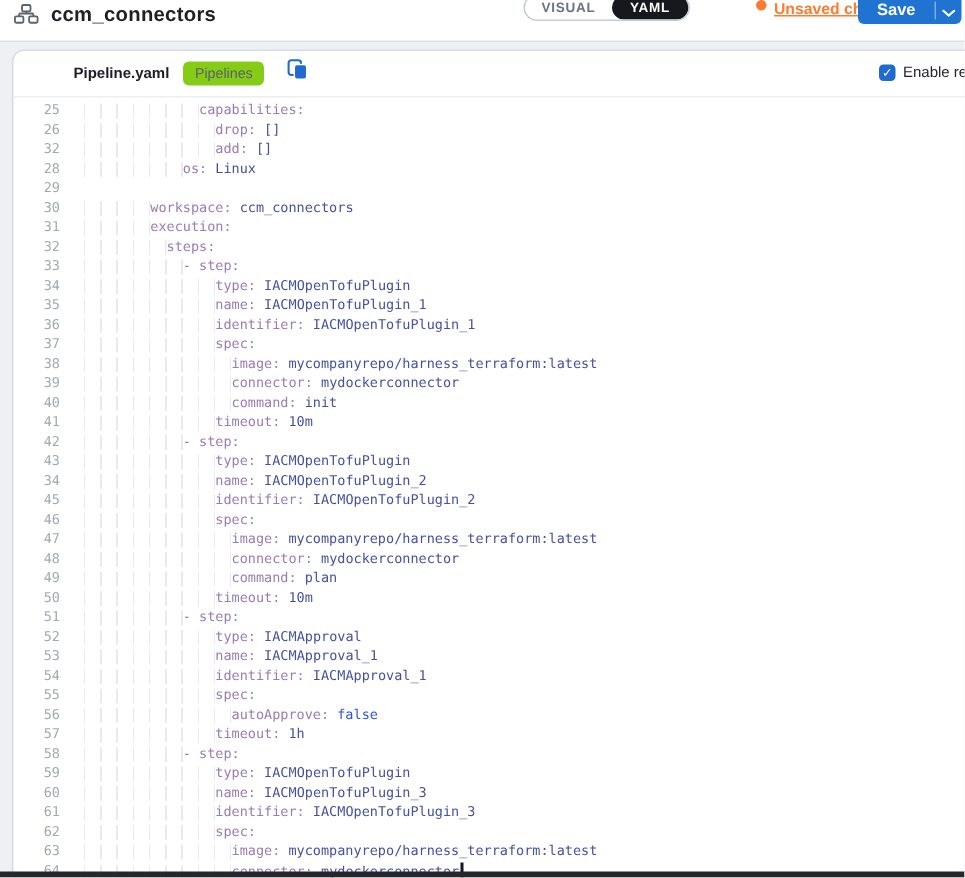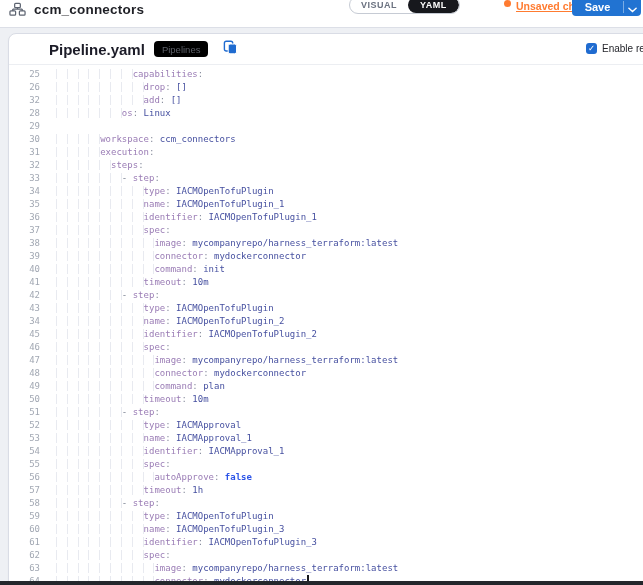--- a/index.html
+++ b/index.html
@@ -49,23 +49,23 @@
   .save-divider { width:1px; height:12px; background:rgba(255,255,255,.4); margin-top:3px; }
   .save-caret { width:17px; display:flex; justify-content:center; padding-top:5px; }
 
   
   .card {
     position:absolute; left:8px; top:33px; width:645px; height:556px;
     background:#fff; border:1px solid #d9dce5; border-radius:8px;
     box-shadow:0 1px 2px rgba(40,41,61,.04);
   }
   .card-header { position:relative; height:30px; display:flex; align-items:center; padding-left:40px; gap:9px; }
-  .file-name { font-size:15px; font-weight:bold; color:#1c1c28; }
+  .file-name { font-size:10px; font-weight:bold; color:#1c1c28; }
   .file-badge {
-    font-size:9.5px; color:#5d6069; background:#000000;
+    font-size:9.5px; color:#5d6069; background:#84cc16;
     padding:2.5px 8px; border-radius:4px;
   }
   .copy-btn { margin-left:6px; cursor:pointer; display:flex; align-items:center; }
 
   .checkbox-row { position:absolute; left:577px; top:9px; display:flex; align-items:center; gap:5px; white-space:nowrap; }
   .checkbox {
     width:11px; height:11px; background:#1f6bd0; border-radius:3px;
     display:flex; align-items:center; justify-content:center;
     color:#fff; font-size:8.5px; font-weight:bold; line-height:1; cursor:pointer;
   }
@@ -86,21 +86,21 @@
   .code { padding-left:6px; white-space:pre; }
   .indent {
     background-image:repeating-linear-gradient(90deg,
       transparent 0, transparent calc(2ch - 1px),
       #e8eaf0 calc(2ch - 1px), #e8eaf0 2ch);
   }
   .tk-key   { color:#9a7cb5; }
   .tk-colon { color:#8b90a0; }
   .tk-dash  { color:#7a8291; }
   .tk-val   { color:#4650a0; }
-  .tk-kw    { color:#2c54e8;font-weight:bold; }
+  .tk-kw    { color:#2c54e8; }
   .caret {
     display:inline-block; width:1.5px; height:10px;
     background:#15161a; vertical-align:-1px; margin-left:1px;
   }
 
   .bottom-bar { position:absolute; left:0; bottom:0; width:643px; height:4px; background:#24272c; z-index:20; }
 </style>
 </head>
 <body>
 

